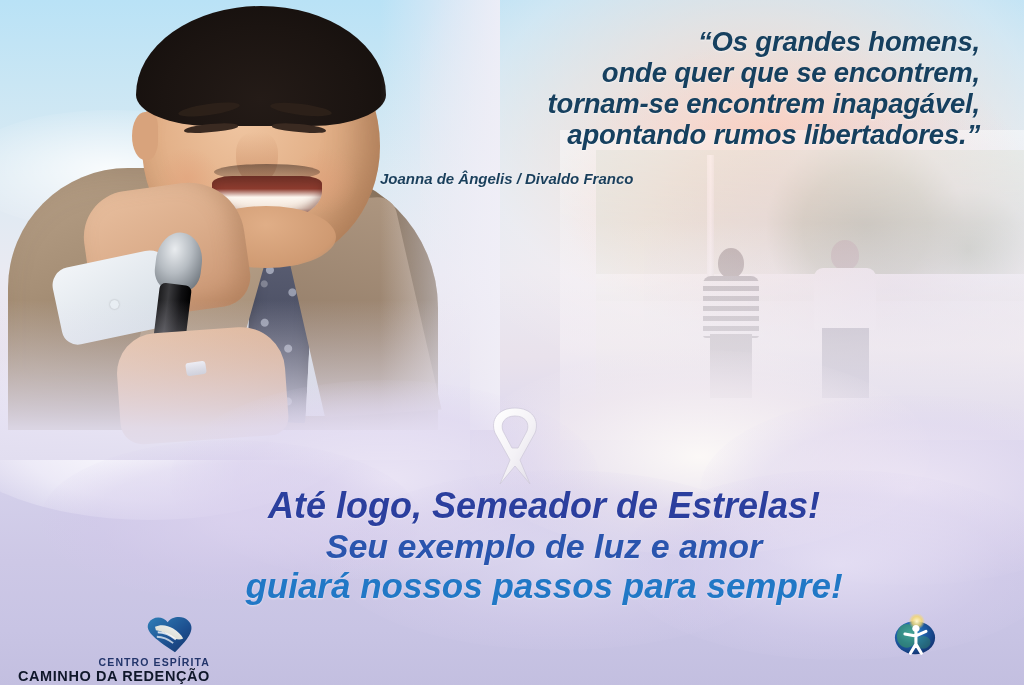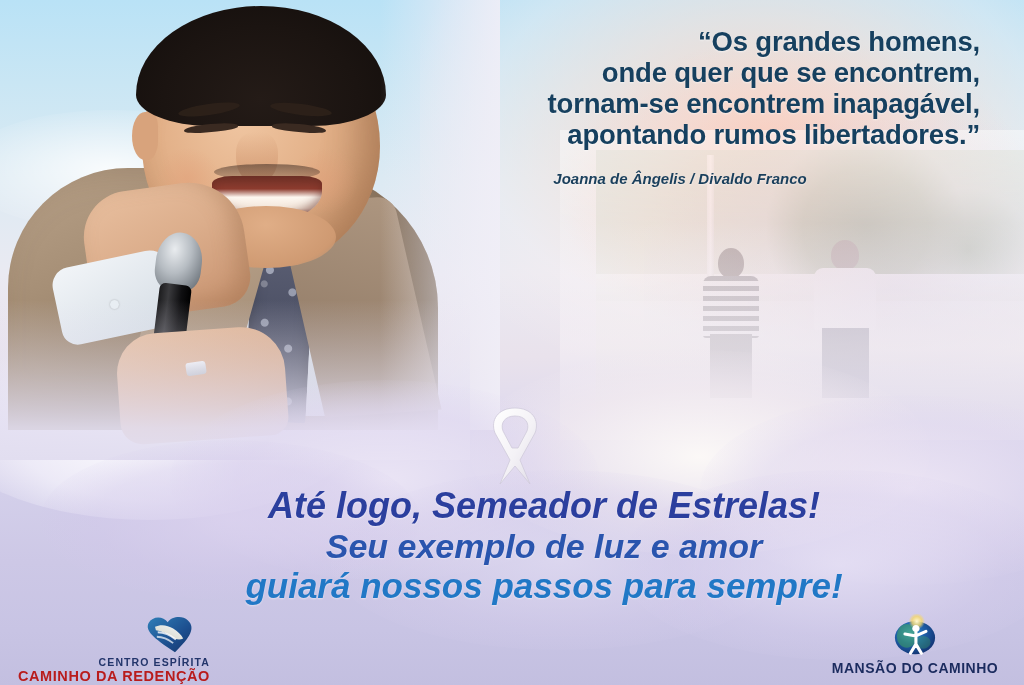--- a/index.html
+++ b/index.html
@@ -271,29 +271,29 @@
   .portrait-edge{
     position:absolute;left:380px;top:0;width:120px;height:430px;
     background:linear-gradient(90deg,rgba(235,233,245,0) 0%,rgba(238,236,246,0.55) 55%,rgba(240,238,247,0.9) 100%);
   }
 
   
   .quote{
     position:absolute;right:44px;top:26px;width:600px;
     text-align:right;
     color:#16405f;
-    font-weight:bold;
+    font-style:italic;font-weight:bold;
     font-size:27.5px;line-height:31px;
     letter-spacing:-0.2px;
     text-shadow:0 1px 2px rgba(255,255,255,0.55);
   }
   .quote .ln{display:block;white-space:nowrap;}
   .attrib{
     position:absolute;right:44px;top:170px;width:600px;
-    text-align:center;
+    text-align:left;
     color:#1a3f5c;
     font-style:italic;font-weight:bold;font-size:15px;
     text-shadow:0 1px 2px rgba(255,255,255,0.5);
   }
 
   
   .ribbon{position:absolute;left:482px;top:404px;width:66px;height:86px;}
 
   
   .headline{
@@ -308,21 +308,21 @@
   .headline .h2{display:block;font-size:34px;color:#2a55ae;
     text-shadow:0 1px 2px rgba(255,255,255,0.45);}
   .headline .h3{display:block;font-size:35px;color:#2178c6;
     text-shadow:0 1px 2px rgba(255,255,255,0.45);}
 
   
   .logo-left{position:absolute;left:0px;top:614px;width:210px;text-align:right;}
   .logo-right{position:absolute;right:4px;top:614px;width:210px;text-align:center;}
   .logo-left .mark,.logo-right .mark{height:40px;line-height:0;}
   .lg-t1{font-size:10.5px;font-weight:bold;letter-spacing:1.1px;color:#23356b;margin-top:2px;}
-  .lg-t2{font-size:14.5px;font-weight:bold;letter-spacing:0.6px;color:#b91c1c;}
+  .lg-t2{font-size:14.5px;font-weight:bold;letter-spacing:0.6px;color:#0f172a;}
   .rg-t1{font-size:14px;font-weight:bold;letter-spacing:0.5px;color:#1b2b5e;margin-top:6px;}
 </style>
 </head>
 <body>
 
 <div class="stage">
 
   <div class="bg-sky"></div>
   <div class="bg-warmglow"></div>
   <div class="bg-warmglow2"></div>
@@ -461,16 +461,15 @@
           </radialGradient>
         </defs>
         <ellipse cx="29" cy="26" rx="22" ry="18" fill="url(#globe)"></ellipse>
         <ellipse cx="20" cy="24" rx="11" ry="13" fill="#3fa05f" opacity="0.55"></ellipse>
         <ellipse cx="38" cy="31" rx="8" ry="7" fill="#3fa05f" opacity="0.35"></ellipse>
         <circle cx="31" cy="8" r="9" fill="url(#spark)"></circle>
         <path d="M30 12 c2.3 0 4 1.8 4 4 0 2.2 -1.7 4 -4 4 -2.3 0 -4 -1.8 -4 -4 0 -2.2 1.7 -4 4 -4 Z" fill="#ffffff"></path>
         <path d="M30 20 l0 14 M30 24 l-12 -2 M30 24 l11 -5 M30 33 l-6 10 M30 33 l6 10" stroke="#ffffff" stroke-width="3.4" stroke-linecap="round" fill="none"></path>
       </svg>
     </div>
-    <div class="rg-t1">MANSÃO DO CAMINHO</div>
   </div>
 
 </div>
 
 </body></html>

